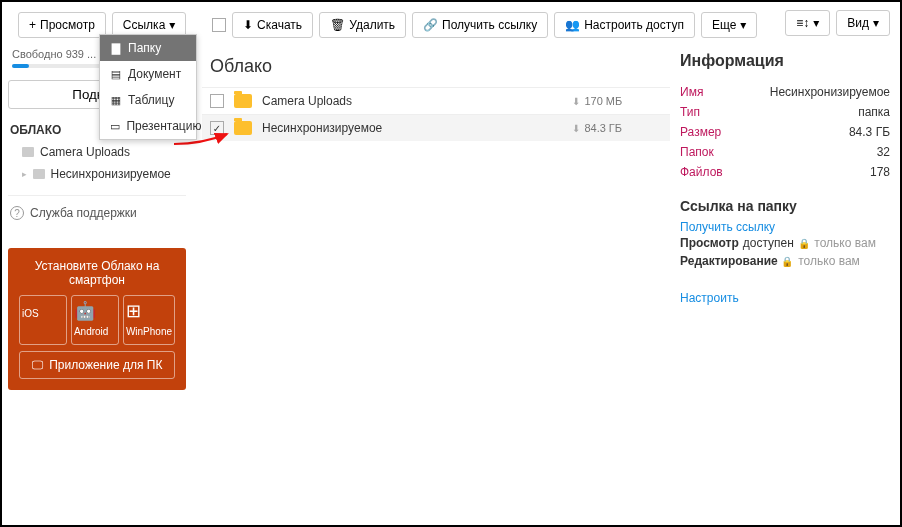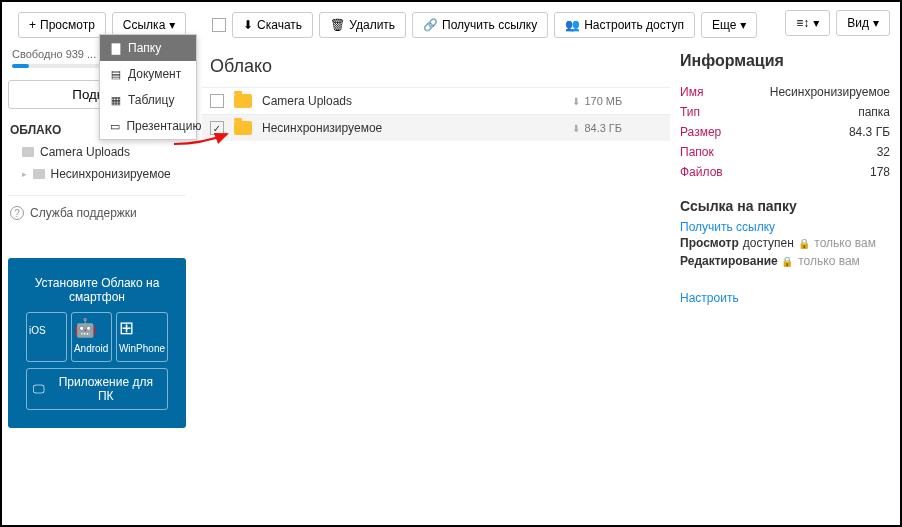--- a/index.html
+++ b/index.html
@@ -11,21 +11,21 @@
 .right-col{position:absolute;right:10px;top:50px;width:210px}
 .storage{font-size:11px;color:#666;padding:6px 4px}
 .storage-bar{height:4px;background:#e9e9e9;border-radius:2px;margin-top:4px;width:100%}
 .storage-fill{height:100%;width:10%;background:#168de2;border-radius:2px}
 .side-btn{display:block;width:100%;text-align:center;border:1px solid #ccc;background:#fff;padding:6px 0;border-radius:3px;margin:6px 0;cursor:pointer}
 .tree-head{font-weight:bold;font-size:12px;padding:8px 2px 4px}
 .tree-item{display:flex;align-items:center;gap:6px;padding:4px 2px 4px 14px;font-size:12px;color:#333;cursor:pointer}
 .folder-ico{width:12px;height:10px;background:#ccc;border-radius:1px;display:inline-block}
 .support{display:flex;align-items:center;gap:6px;padding:10px 2px;color:#555;font-size:12px;cursor:pointer;border-top:1px solid #eee;margin-top:10px}
 .support .q{width:14px;height:14px;border:1px solid #999;border-radius:50%;display:inline-flex;align-items:center;justify-content:center;font-size:10px;color:#999}
-.promo{background:#0369a1;color:#fff;border-radius:3px;padding:18px;margin-top:28px}
+.promo{background:#c2410c;color:#fff;border-radius:3px;padding:11px;margin-top:18px}
 .promo-h{font-size:12px;text-align:center;margin-bottom:8px}
 .promo-row{display:flex;gap:4px;justify-content:space-between}
 .promo-cell{flex:1;border:1px solid rgba(255,255,255,.5);border-radius:3px;padding:6px 2px;cursor:pointer}
 .promo-cell .pi{font-size:18px;line-height:1;display:block;margin-bottom:4px}
 .promo-cell .pl{font-size:10px}
 .promo-pc{border:1px solid rgba(255,255,255,.5);border-radius:3px;padding:6px;text-align:center;margin-top:6px;cursor:pointer;display:flex;align-items:center;justify-content:center;gap:6px}
 .main-toolbar{display:flex;gap:6px;padding:8px 6px;align-items:center}
 .chk{width:14px;height:14px;border:1px solid #aaa;background:#fff;display:inline-block;vertical-align:middle}
 .main-title{font-size:18px;padding:14px 8px 10px;font-weight:normal}
 .file-row{display:flex;align-items:center;padding:6px 8px;border-top:1px solid #eee;gap:10px}

